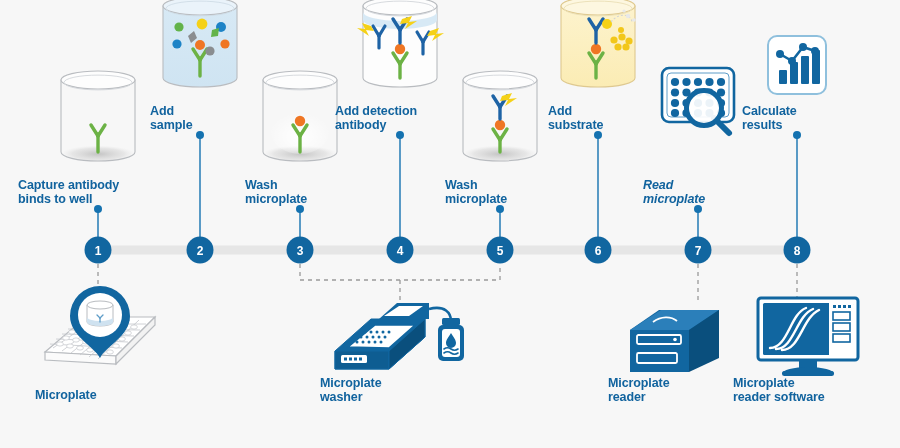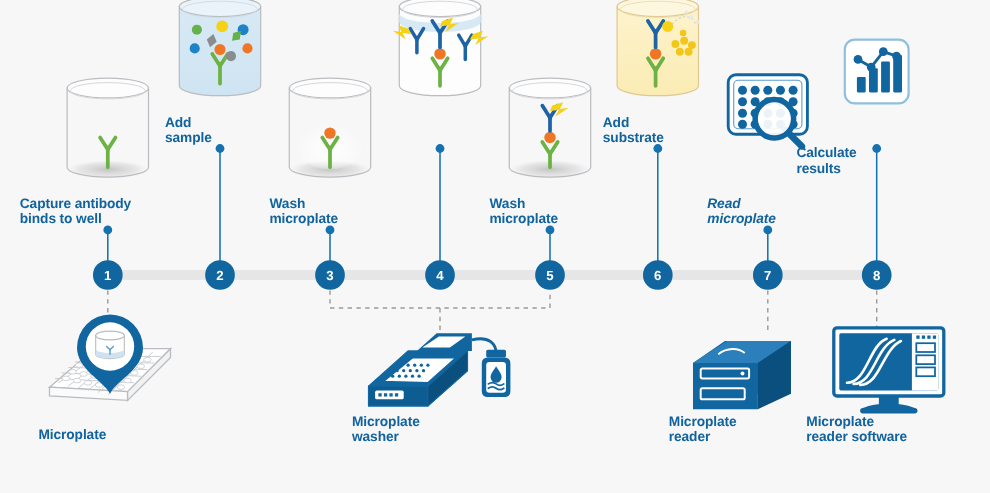--- a/index.html
+++ b/index.html
@@ -464,27 +464,29 @@
       <rect x="-26" y="41" width="52" height="5" rx="2.5" fill="#1166a0"></rect>
     </g>
   </svg>
 
   <div class="lbl" style="left:18px;top:178px;width:160px;">Capture antibody
 binds to well</div>
   <div class="lbl" style="left:150px;top:104px;width:100px;">Add
 sample</div>
   <div class="lbl" style="left:245px;top:178px;width:110px;">Wash
 microplate</div>
+  <div class="lbl" style="left:335px;top:104px;width:130px;">Add detection
+antibody</div>
   <div class="lbl" style="left:445px;top:178px;width:110px;">Wash
 microplate</div>
   <div class="lbl" style="left:548px;top:104px;width:100px;">Add
 substrate</div>
   <div class="lbl" style="left:643px;top:178px;width:110px;font-style:italic;">Read
 microplate</div>
-  <div class="lbl" style="left:724px;top:104px;width:110px;margin-top:28px;">Calculate
+  <div class="lbl" style="left:742px;top:104px;width:110px;">Calculate
 results</div>
 
   <div class="lbl bottom" style="left:35px;top:388px;width:130px;">Microplate</div>
   <div class="lbl bottom" style="left:320px;top:376px;width:130px;">Microplate
 washer</div>
   <div class="lbl bottom" style="left:608px;top:376px;width:130px;">Microplate
 reader</div>
   <div class="lbl bottom" style="left:733px;top:376px;width:150px;">Microplate
 reader software</div>
 

